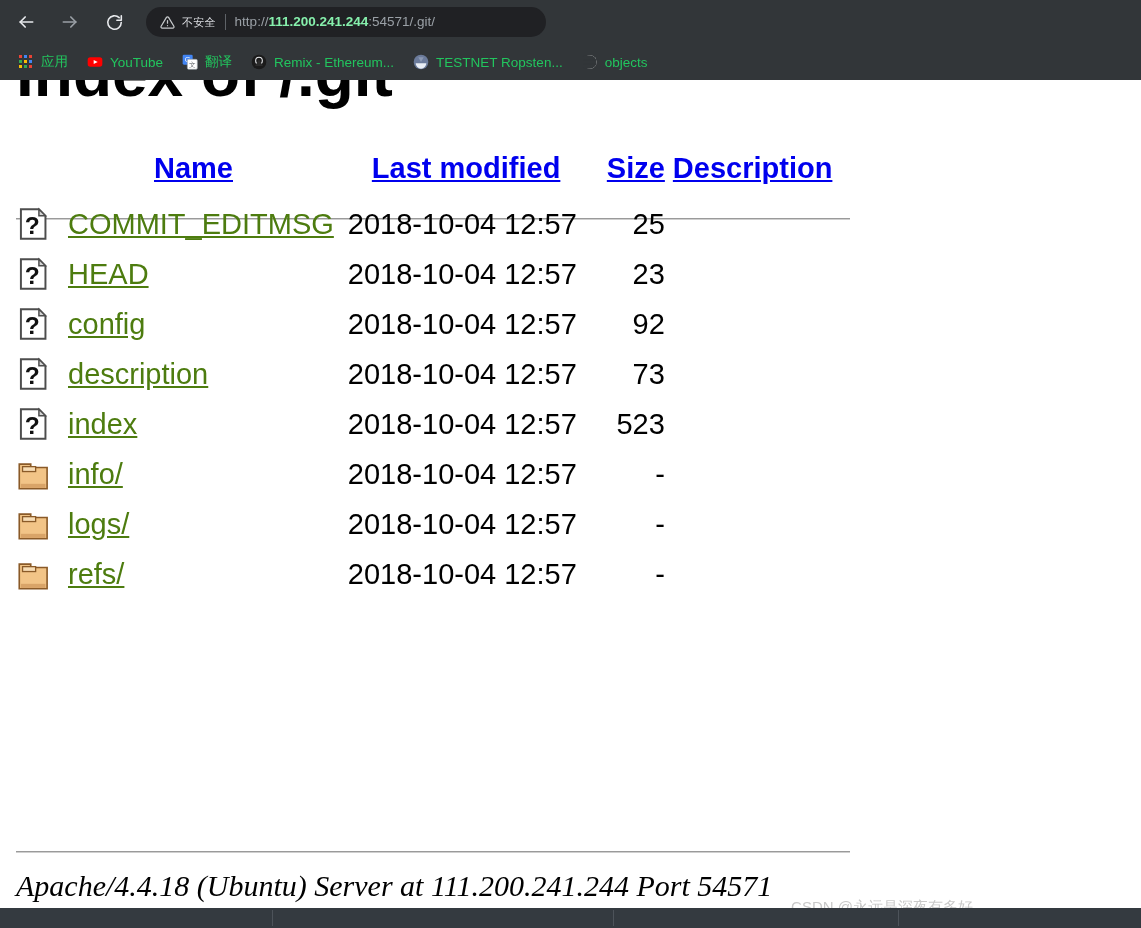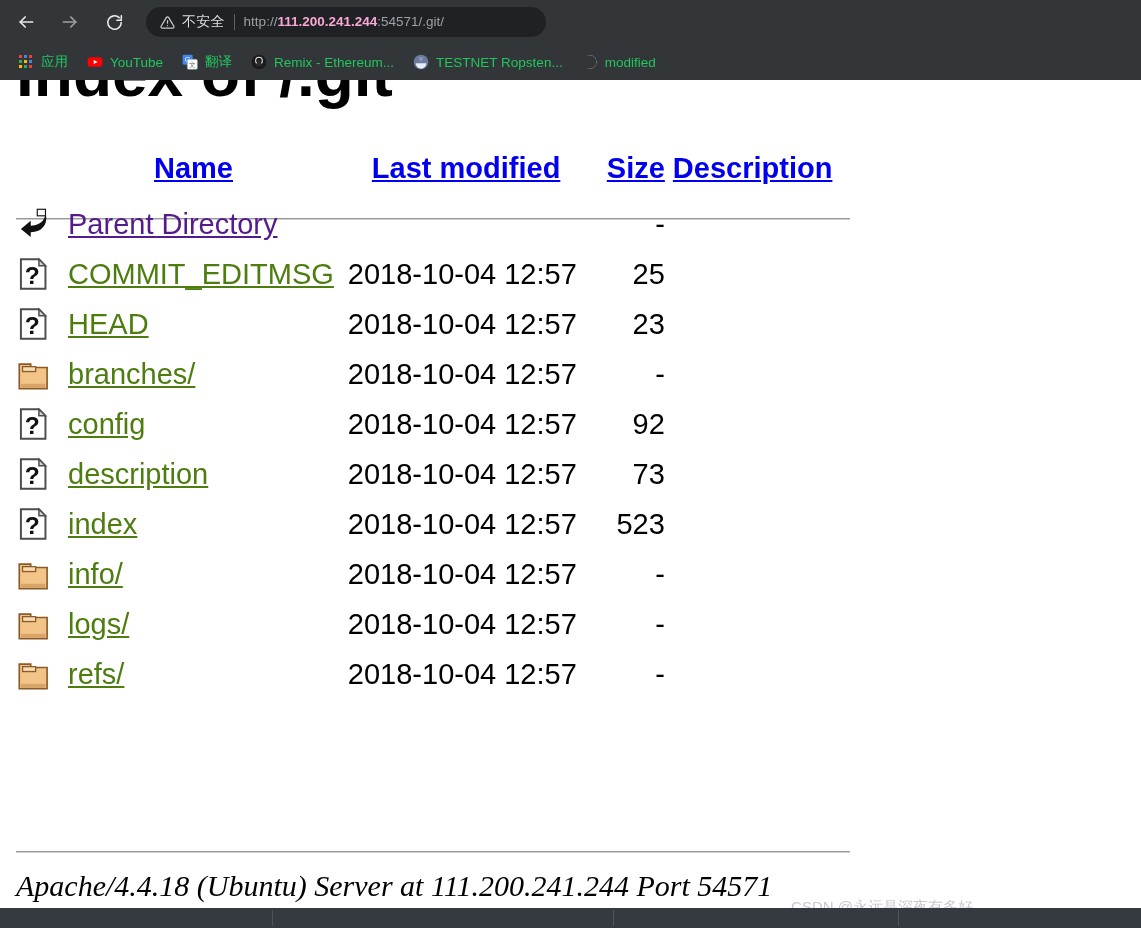--- a/index.html
+++ b/index.html
@@ -51,40 +51,40 @@
 
   #security-warning-icon {
     flex: none;
     width: 15px; height: 15px;
     margin-right: 7px;
     display: flex; align-items: center; justify-content: center;
     color: #c5c8ca;
   }
   #security-text {
     flex: none;
-    font-size: 14px;
+    font-size: 11px;
     color: #dadce0;
     white-space: nowrap;
     letter-spacing: .2px;
   }
   #omnibox-divider {
     flex: none;
     width: 1px; height: 16px;
     background: #5f6368;
     margin: 0 9px;
   }
   #url-text {
     flex: 1 1 auto;
     font-size: 13.5px;
     white-space: nowrap;
     color: #9aa0a6;
     overflow: hidden;
     line-height: 1;
   }
-  #url-text .host { color: #f9a8d4; font-weight: bold; }
+  #url-text .host { color: #86efac; font-weight: bold; }
 
   
   #bookmarks-bar {
     position: absolute; left: 0; top: 44px;
     width: 1141px; height: 36px;
     display: flex; align-items: center;
     padding-left: 12px;
   }
   .bookmark {
     display: flex; align-items: center;
@@ -320,21 +320,21 @@
       </svg>
       <span class="bm-label">TESTNET Ropsten...</span>
     </div>
 
     <div class="bookmark">
       <svg class="bm-icon" viewBox="0 0 24 24">
         <circle cx="12" cy="12" r="10" fill="#ffffff"></circle>
         <path d="M12 2 a10 10 0 0 1 0 20 a14 6 0 0 1 0 -20 z" fill="#323639"></path>
         <path d="M2.5 9 h19 M2.5 15 h19" stroke="#323639" stroke-width="1.3"></path>
       </svg>
-      <span class="bm-label">modified</span>
+      <span class="bm-label">objects</span>
     </div>
 
   </div>
 </div>
 
 <div id="page">
 
   <h1 id="page-title">Index of /.git</h1>
 
   <div class="hr-line" id="hr-top"></div>
@@ -351,32 +351,20 @@
         </th>
         <th class="th-size">
           <a href="#">Size</a>
         </th>
         <th class="th-desc">
           <a href="#">Description</a>
         </th>
       </tr>
     </thead>
     <tbody id="listing-body">
-        <tr class="parent-row">
-          <td class="col-icon icon-cell">
-            <svg width="36" height="36" viewBox="0 0 20 22" style="display: block;">
-              <path d="M17 4 c0 6 -5 8 -9 8 v-3 l-6 5 l6 5 v-3 c7 0 11 -5 9 -12 z" fill="#111111"></path>
-              <rect x="12" y="2" width="5" height="4" fill="#ffffff" stroke="#111111" stroke-width="0.7"></rect>
-            </svg>
-          </td>
-          <td class="col-name"><a href="#">Parent Directory</a></td>
-          <td class="col-date"></td>
-          <td class="col-size">-</td>
-          <td class="col-desc"></td>
-        </tr>
         <tr>
           <td class="col-icon icon-cell">
             <svg width="36" height="36" viewBox="0 0 20 22" style="display: block;">
               <path d="M2 2 h11 l4 4 v14 h-15 z" fill="#ffffff" stroke="#4d4d4d" stroke-width="1.2"></path>
               <path d="M13 2 v4 h4 z" fill="#d4d4d4" stroke="#4d4d4d" stroke-width="0.9"></path>
               <text x="9" y="17" text-anchor="middle" font-size="15" font-weight="bold" font-family="Liberation Sans, sans-serif" fill="#111111">?</text>
             </svg>
           </td>
           <td class="col-name"><a href="#">COMMIT_EDITMSG</a></td>
           <td class="col-date">2018-10-04 12:57</td>
@@ -387,33 +375,20 @@
           <td class="col-icon icon-cell">
             <svg width="36" height="36" viewBox="0 0 20 22" style="display: block;">
               <path d="M2 2 h11 l4 4 v14 h-15 z" fill="#ffffff" stroke="#4d4d4d" stroke-width="1.2"></path>
               <path d="M13 2 v4 h4 z" fill="#d4d4d4" stroke="#4d4d4d" stroke-width="0.9"></path>
               <text x="9" y="17" text-anchor="middle" font-size="15" font-weight="bold" font-family="Liberation Sans, sans-serif" fill="#111111">?</text>
             </svg>
           </td>
           <td class="col-name"><a href="#">HEAD</a></td>
           <td class="col-date">2018-10-04 12:57</td>
           <td class="col-size">23</td>
-          <td class="col-desc"></td>
-        </tr>
-        <tr>
-          <td class="col-icon icon-cell">
-            <svg width="36" height="36" viewBox="0 0 20 22" style="display: block;">
-              <path d="M1 5 h7 v2 h10 v13 h-17 z" fill="#f2c487" stroke="#8a5a28" stroke-width="1"></path>
-              <rect x="3" y="6.5" width="8" height="3" fill="#f7dcb4" stroke="#8a5a28" stroke-width="0.8"></rect>
-              <rect x="2" y="17" width="15" height="2.5" fill="#d9a468"></rect>
-            </svg>
-          </td>
-          <td class="col-name"><a href="#">branches/</a></td>
-          <td class="col-date">2018-10-04 12:57</td>
-          <td class="col-size">-</td>
           <td class="col-desc"></td>
         </tr>
         <tr>
           <td class="col-icon icon-cell">
             <svg width="36" height="36" viewBox="0 0 20 22" style="display: block;">
               <path d="M2 2 h11 l4 4 v14 h-15 z" fill="#ffffff" stroke="#4d4d4d" stroke-width="1.2"></path>
               <path d="M13 2 v4 h4 z" fill="#d4d4d4" stroke="#4d4d4d" stroke-width="0.9"></path>
               <text x="9" y="17" text-anchor="middle" font-size="15" font-weight="bold" font-family="Liberation Sans, sans-serif" fill="#111111">?</text>
             </svg>
           </td>

